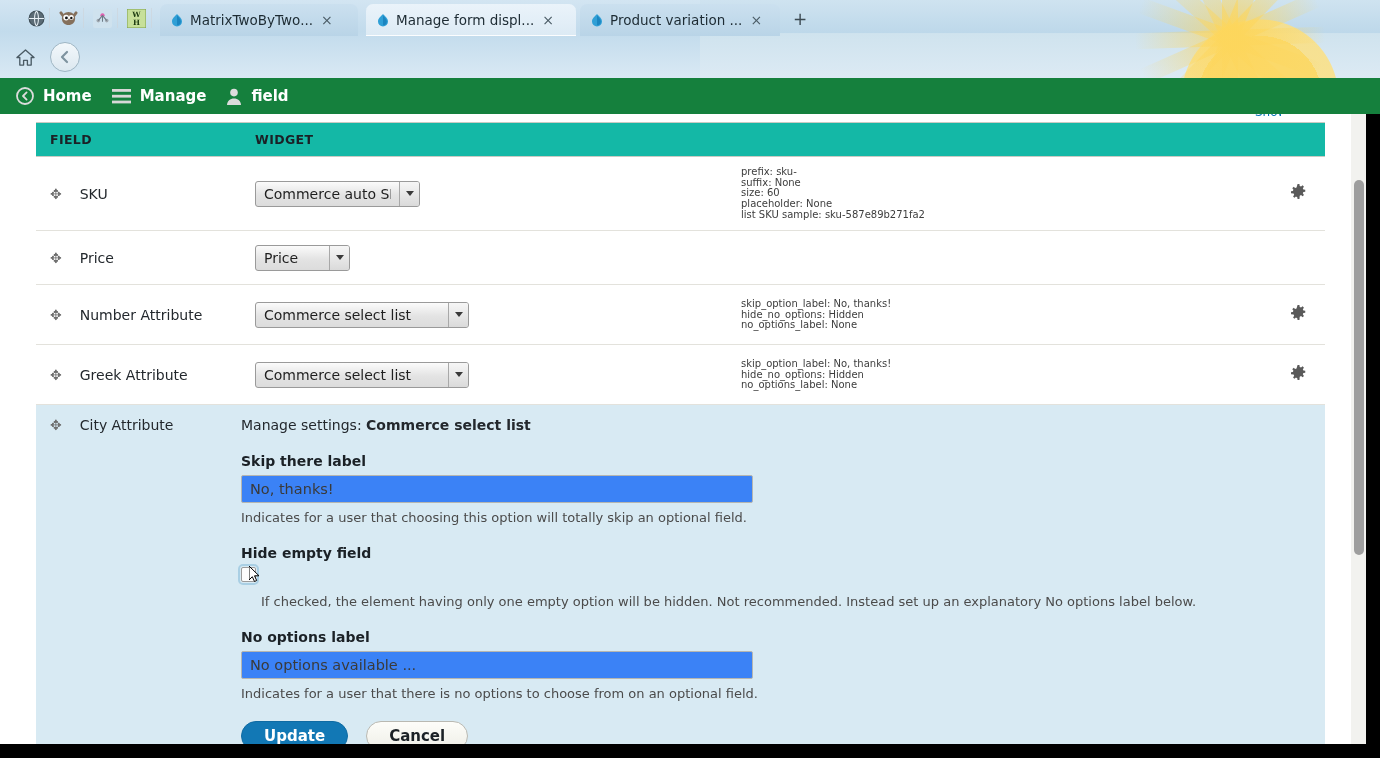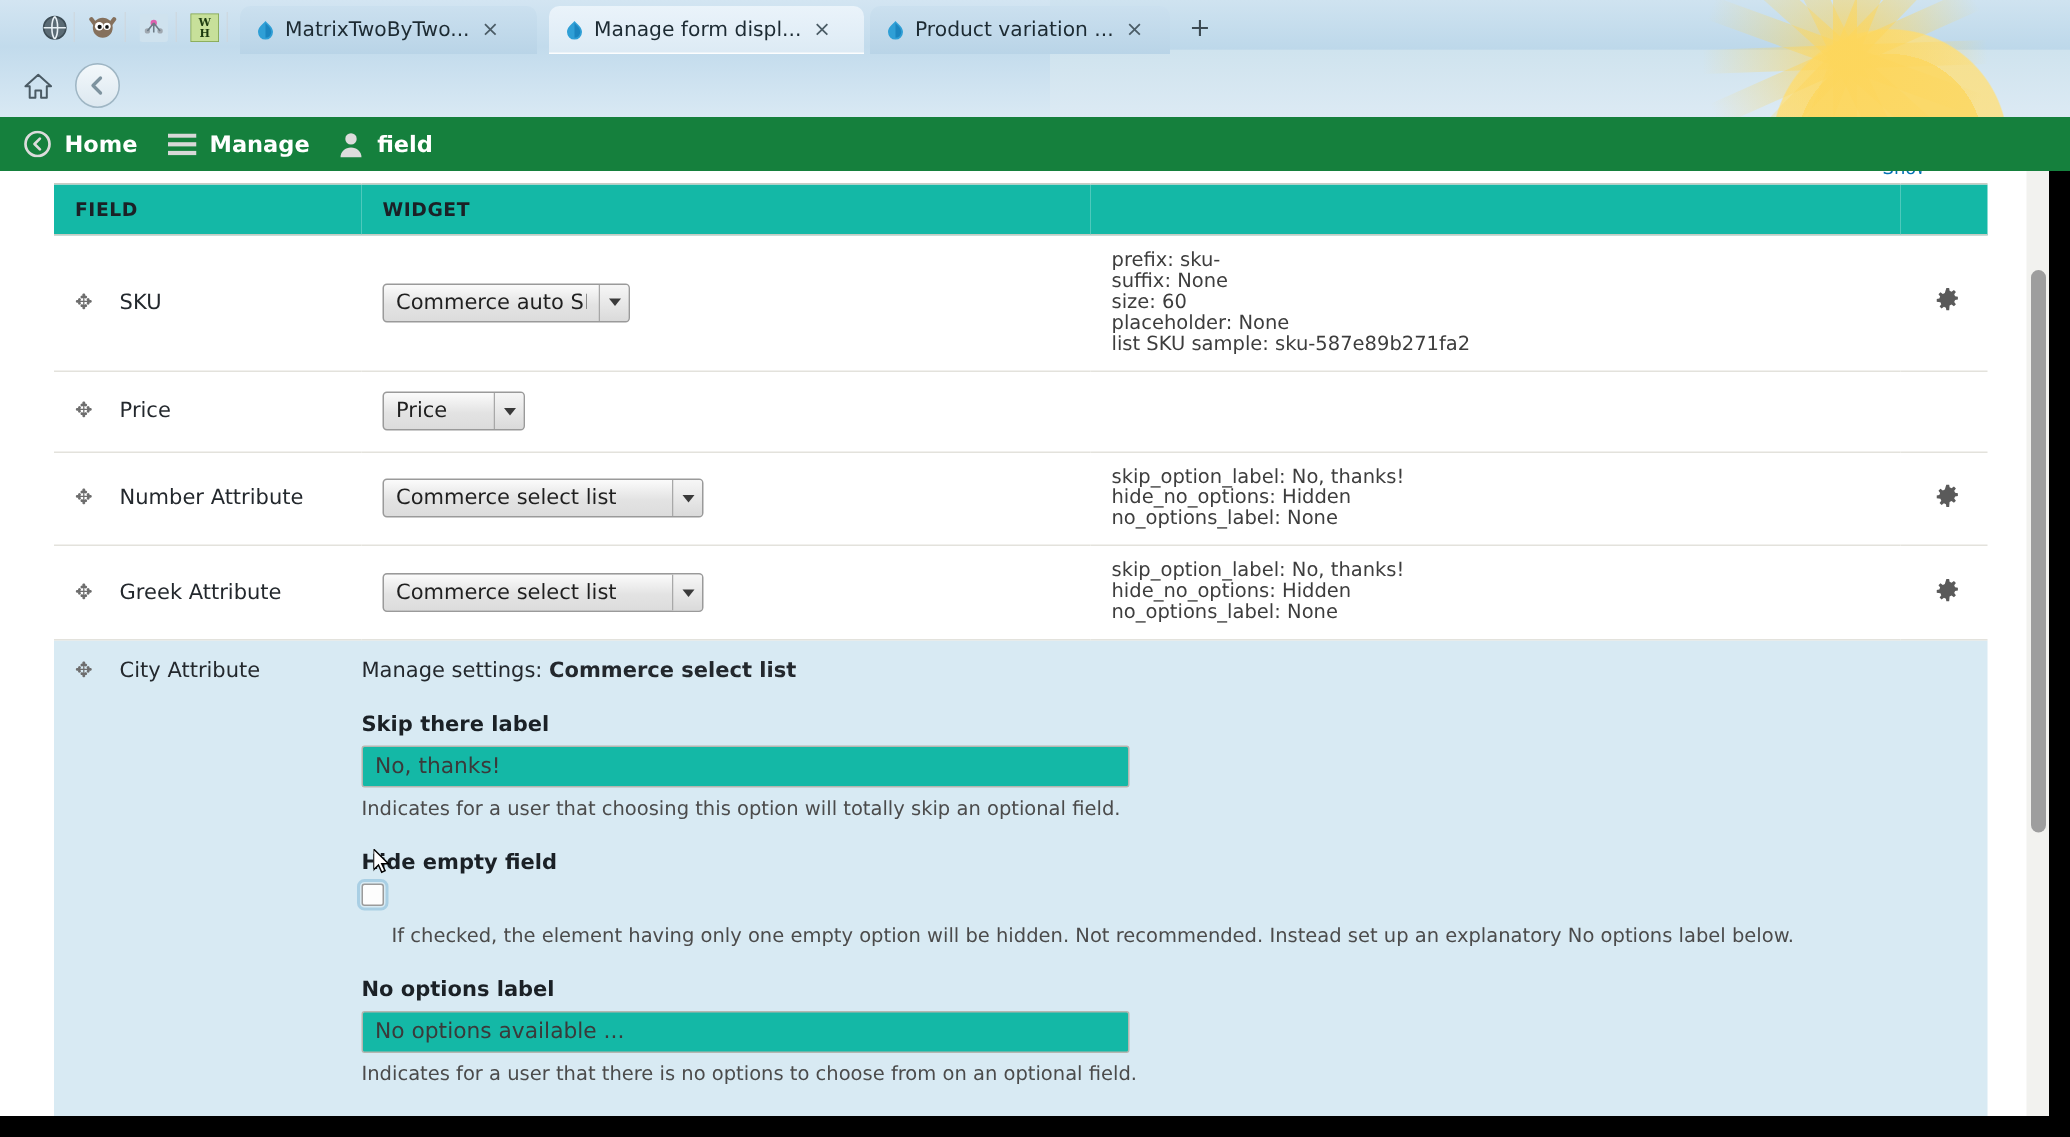--- a/index.html
+++ b/index.html
@@ -140,35 +140,35 @@
     position: absolute; right: 1px; top: 1px; width: 20px; height: 24px;
     border-left: 1px solid #a8a8a8; pointer-events: none;
     display:flex; align-items:center; justify-content:center;
     background: linear-gradient(180deg,#f6f6f6,#dadada);
     border-radius: 0 2px 2px 0;
   }
   .select-wrap .arrowbox i {
     border-left: 4px solid transparent; border-right: 4px solid transparent;
     border-top: 5px solid #3a3a3a; display:block;
   }
-  .summary { font-size: 13px; color: #3d3d3d; line-height: 1.07; }
+  .summary { font-size: 10px; color: #3d3d3d; line-height: 1.07; }
   .summary div { white-space: nowrap; }
   .gear { font-size: 15px; color: #5a5a5a; cursor: pointer; text-align: center; }
 
   
   tr.settings-row > td { background: #d8eaf3 !important; border-bottom: none !important; padding: 0 !important; }
   .settings-panel { background: #d8eaf3; padding: 0 0 32px 0; }
   .sp-head { display:flex; align-items:flex-start; padding: 12px 0 0 0; }
   .sp-fieldcol { width: 205px; flex:0 0 205px; display:flex; align-items:center; gap:18px; padding-left:14px; font-size:14px; color:#23282d;}
   .sp-body { flex: 1; }
   .sp-title { font-size: 14px; color: #23282d; margin-bottom: 20px; }
   .sp-title b { font-weight: bold; }
   .sp-label { font-size: 14px; font-weight: bold; color: #1b2126; margin-bottom: 6px; }
   .sp-input {
-    width: 512px; height: 28px; background: #14b8a6; border: 1px solid #b6b6b0;
+    width: 512px; height: 28px; background: #3b82f6; border: 1px solid #b6b6b0;
     border-radius: 2px; font-family: inherit; font-size: 14.5px; color: #3a3a3a;
     padding: 0 8px;
   }
   .sp-desc { font-size: 13px; color: #4b4b4b; margin-top: 7px; }
   .sp-group { margin-bottom: 20px; }
   .sp-check {
     width: 15px; height: 15px; background: #fdfdfd; border: 1px solid #9b9b9b;
     border-radius: 2px; outline: 2px solid #a9cfe4; outline-offset: 1px;
     display: inline-block; cursor: pointer;
   }

